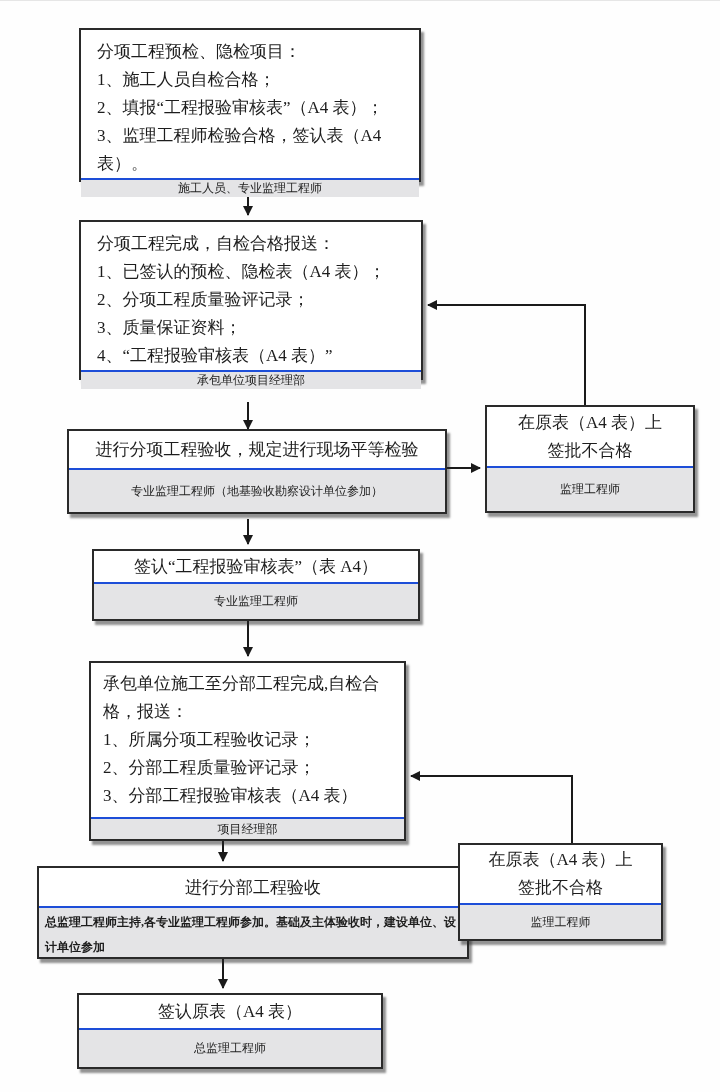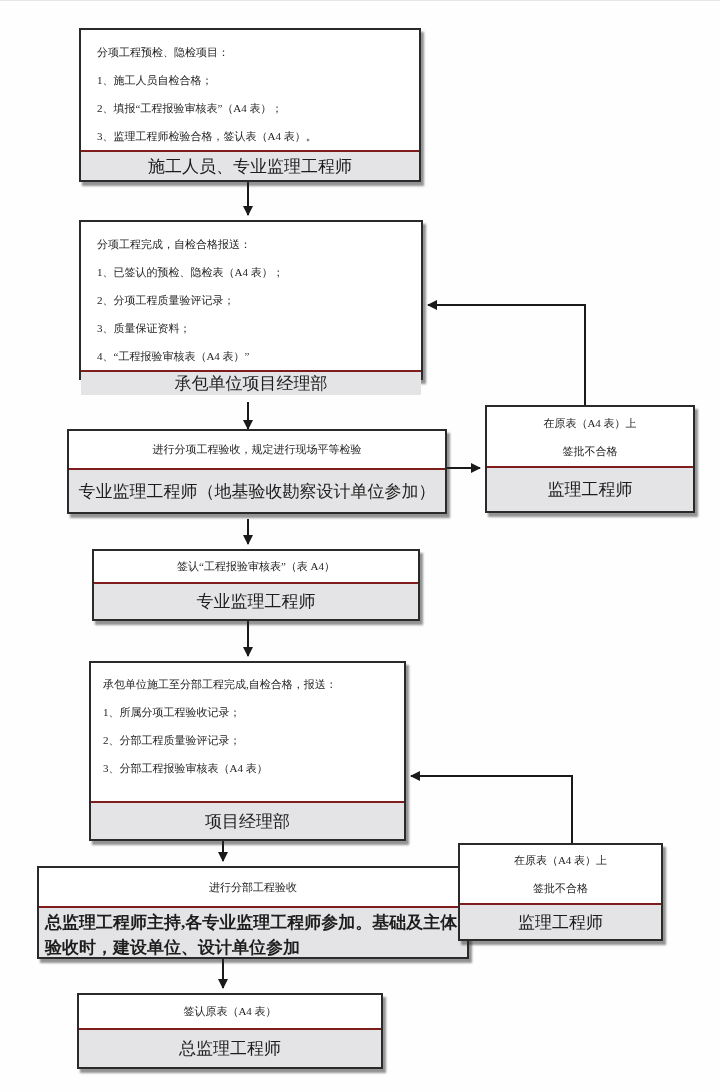--- a/index.html
+++ b/index.html
@@ -15,31 +15,31 @@
   .wires{position:absolute;left:0;top:0;width:720px;height:1092px;z-index:0;}
   .box{
     position:absolute;
     box-sizing:border-box;
     border:2px solid #2a2a2a;
     background:#ffffff;
     box-shadow:3px 4px 2px rgba(40,40,40,0.5);
     display:flex;flex-direction:column;
     z-index:1;
   }
-  .body{flex:1;box-sizing:border-box;font-size:11px;}
+  .body{flex:1;box-sizing:border-box;font-size:17px;}
   .body.list{padding:8px 12px 0 16px;}
   .body.list .ln{line-height:28px;white-space:normal;}
   .body.center{display:flex;align-items:center;justify-content:center;text-align:center;padding:0 4px;}
   .body.twoline{display:flex;flex-direction:column;align-items:center;justify-content:center;text-align:center;}
   .body.twoline .ln{line-height:28px;}
   .owner{
     box-sizing:border-box;
-    border-top:2px solid #7f1d1d;
+    border-top:2px solid #1d4ed8;
     background:#e4e4e6;
-    font-size:17px;
+    font-size:12px;
     display:flex;align-items:center;justify-content:center;
     text-align:center;
   }
   .owner.longtext{
     justify-content:flex-start;text-align:left;
     padding:2px 6px;line-height:25px;display:block;
   }
   .owner.longtext span{display:inline;font-weight:bold;}
 </style>
 </head>

